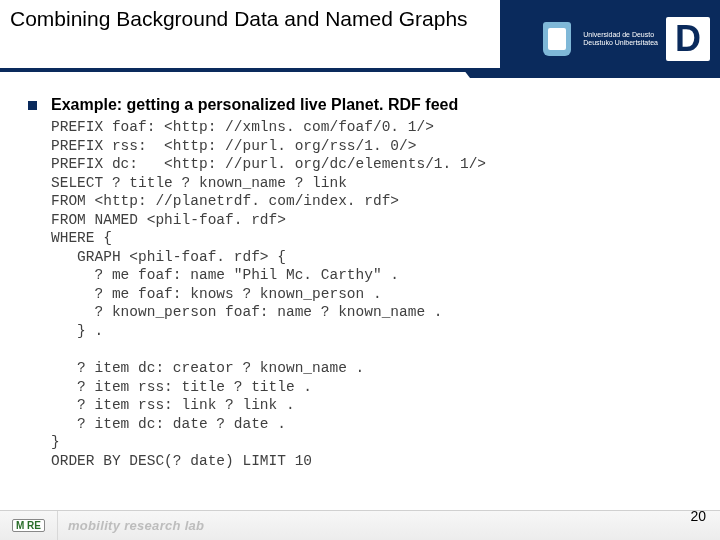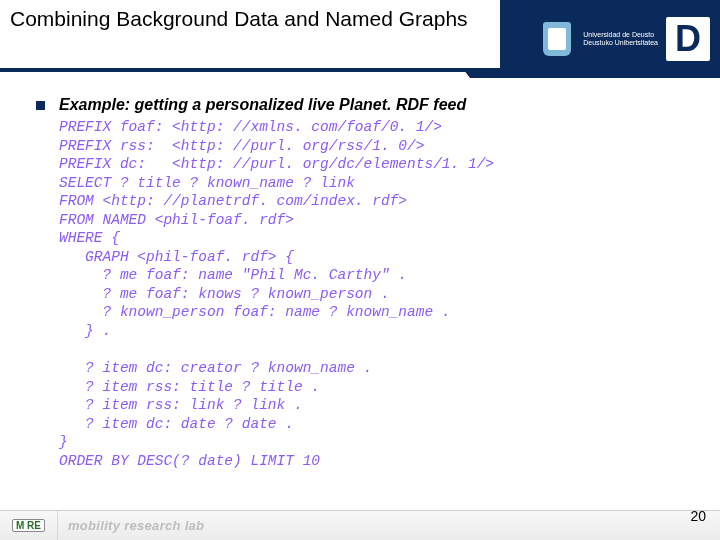--- a/index.html
+++ b/index.html
@@ -88,22 +88,21 @@
     margin-left: 4px;
   }
   .uni-text {
     color: #ffffff;
     font-size: 7px;
     line-height: 1.1;
     margin-left: 6px;
     margin-right: 4px;
   }
   .content {
-    padding: 18px 20px 0 36px;
-    font-style: italic;
+    padding: 18px 20px 0 28px;
   }
   .bullet-row {
     display: flex;
     align-items: flex-start;
     margin-bottom: 4px;
   }
   .bullet {
     width: 9px;
     height: 9px;
     background: #0a2a5c;
@@ -113,21 +112,21 @@
   }
   .example-label {
     font-size: 16px;
     color: #000;
   }
   .code {
     font-family: "Courier New", Courier, monospace;
     font-size: 14.5px;
     line-height: 1.28;
     white-space: pre;
-    color: #8b5cf6;
+    color: #404040;
     margin-left: 23px;
     margin-top: 2px;
   }
   .footer {
     position: absolute;
     left: 0;
     bottom: 0;
     width: 100%;
     height: 30px;
     display: flex;

